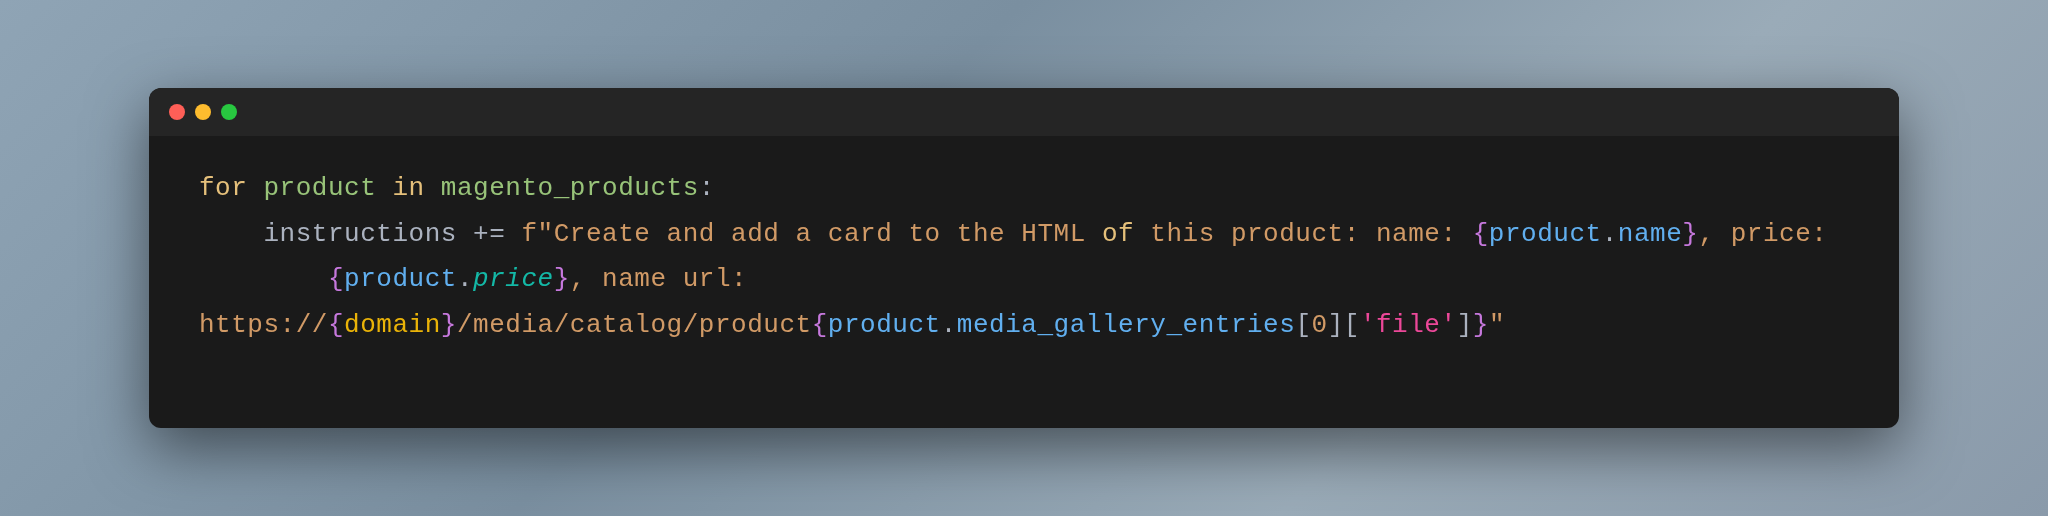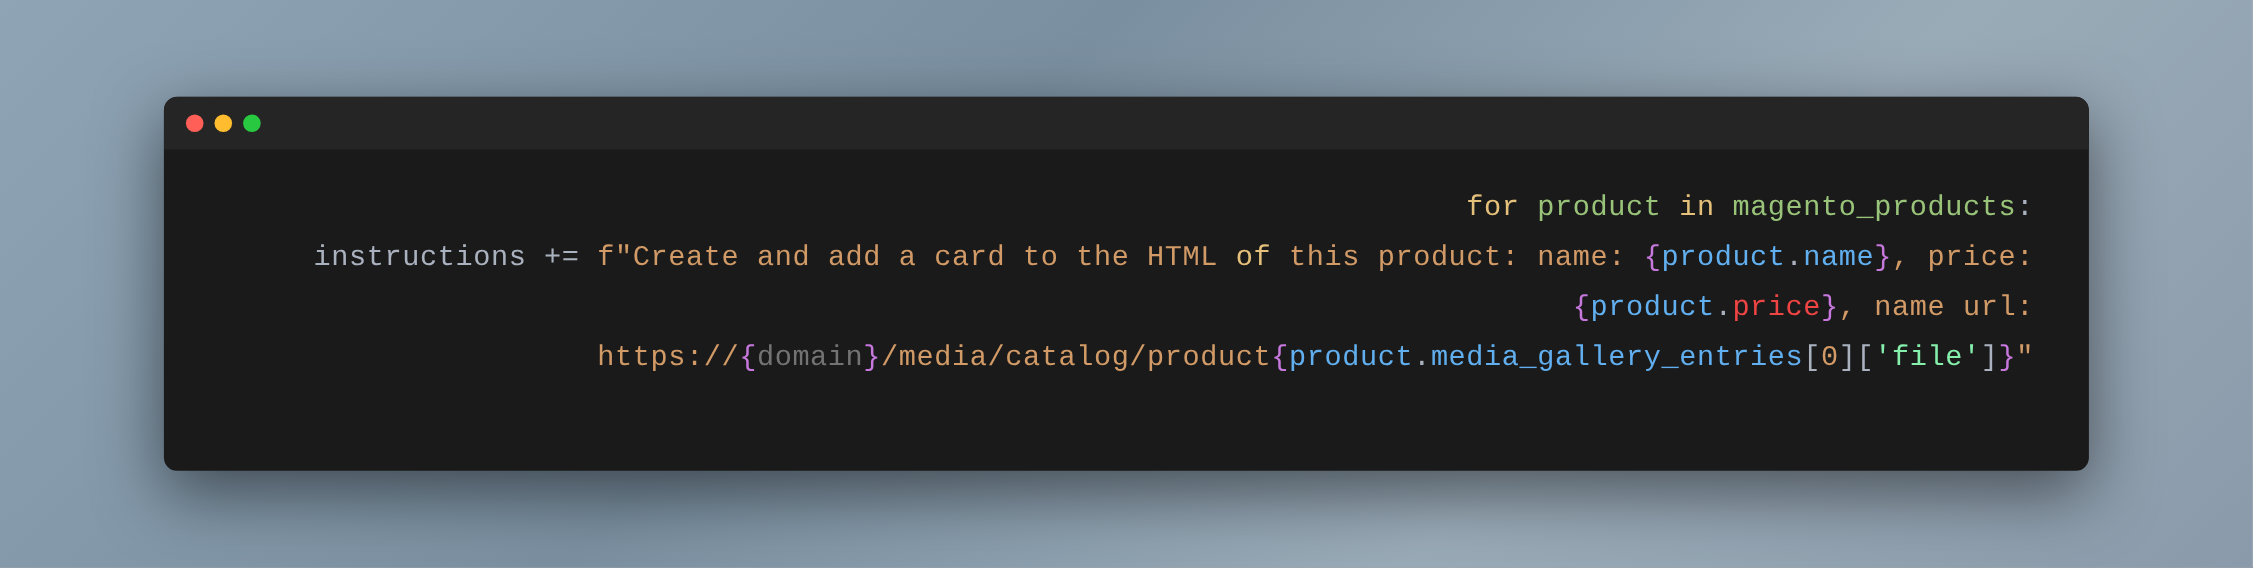--- a/index.html
+++ b/index.html
@@ -51,35 +51,34 @@
     .code-area {
       padding: 30px 50px 40px 50px;
       line-height: 1.75;
       font-size: 26px;
       letter-spacing: 0.02em;
     }
 
     .line {
       white-space: pre;
       display: block;
-      text-align: right;
     }
 
     .kw-for { color: #e5c07b; }
     .kw-in { color: #e5c07b; }
     .var-product { color: #98c379; }
     .var-magento { color: #98c379; }
     .op { color: #abb2bf; }
     .str { color: #d19a66; }
     .brace { color: #c678dd; }
     .prop { color: #61afef; }
-    .prop-price { color: #ef4444; }
+    .prop-price { color: #14b8a6; font-style: italic; }
     .bracket-num { color: #d19a66; }
-    .bracket-str { color: #86efac; }
-    .url-domain { color: #737373; }
+    .bracket-str { color: #ec4899; }
+    .url-domain { color: #eab308; }
     .default { color: #abb2bf; }
   </style>
 </head>
 <body>
 
 <div class="window">
   <div class="title-bar">
     <span class="dot dot-red"></span>
     <span class="dot dot-yellow"></span>
     <span class="dot dot-green"></span>

